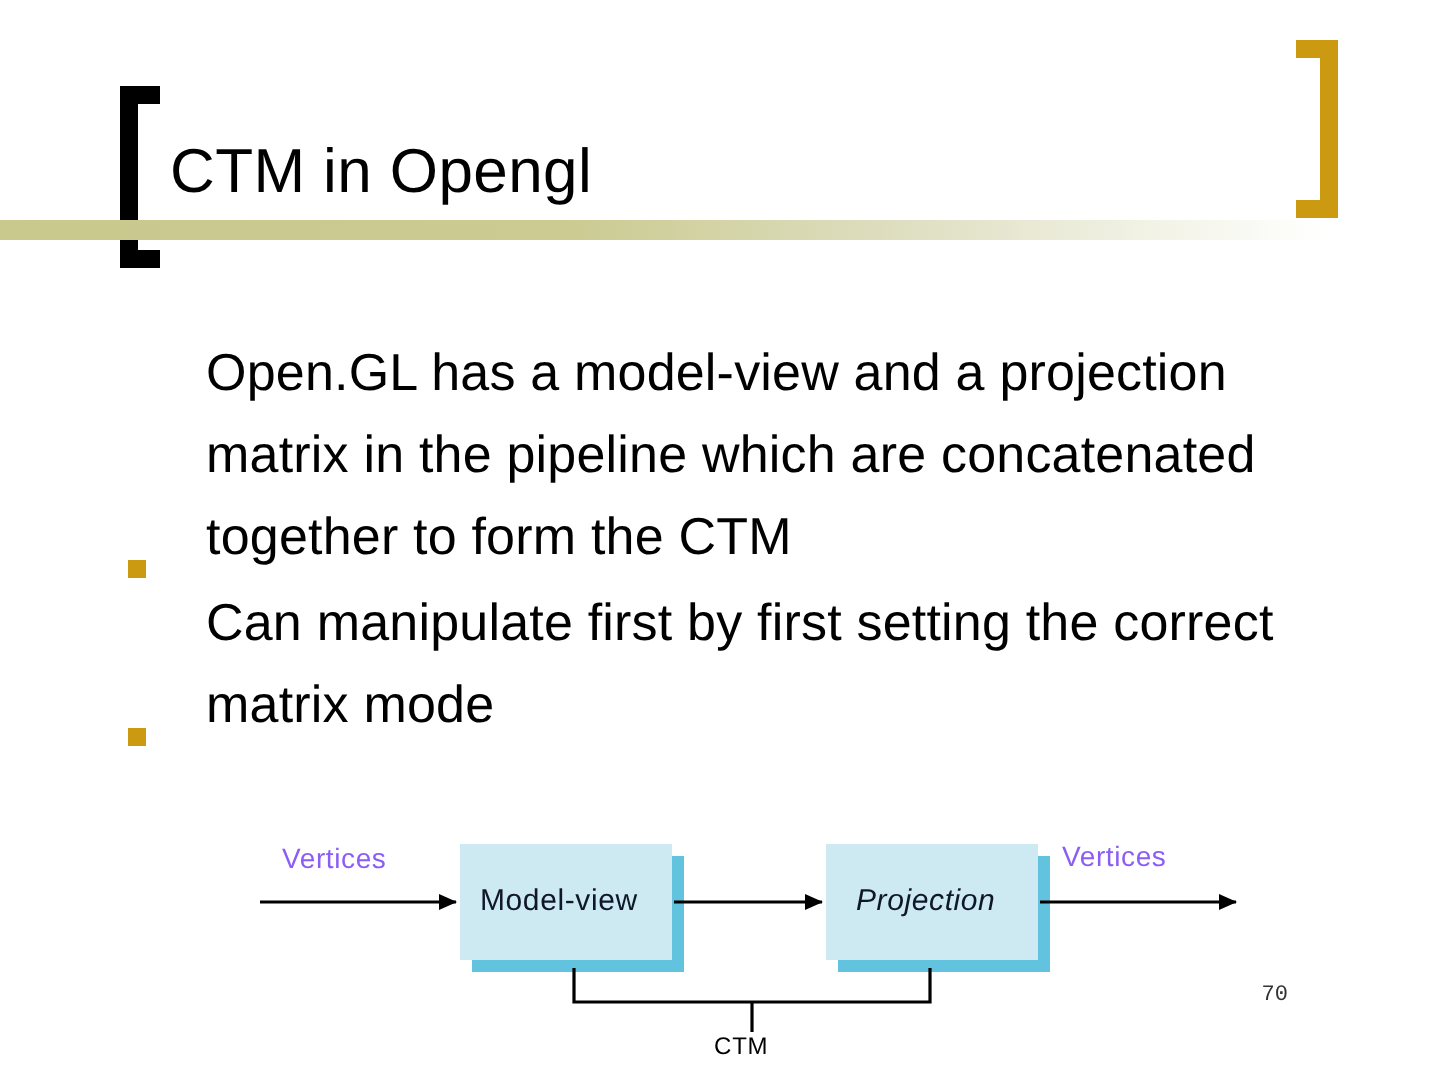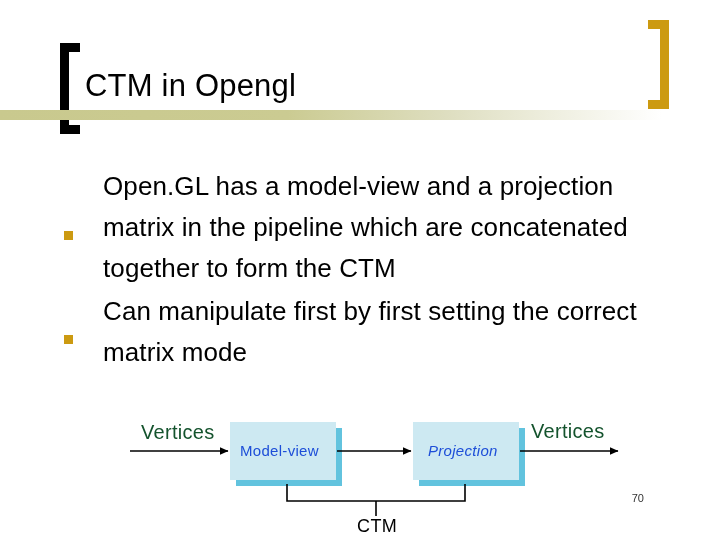--- a/index.html
+++ b/index.html
@@ -74,21 +74,21 @@
 
   
   .body {
     position: absolute;
     left: 64px;
     top: 166px;
     width: 600px;
   }
   .bullet-row {
     display: flex;
-    align-items: center;
+    align-items: flex-end;
     margin-bottom: 2px;
   }
   .bullet-marker {
     width: 9px;
     height: 9px;
     background: #cc9a11;
     flex: 0 0 auto;
     margin-top: 15px;
     margin-right: 30px;
   }
@@ -104,45 +104,46 @@
     position: absolute;
     left: 0;
     top: 0;
     width: 720px;
     height: 540px;
     pointer-events: none;
   }
   .dg-box-label {
     position: absolute;
     font-size: 15px;
-    color: #1d4ed8;
+    color: #0f172a;
     letter-spacing: 0.3px;
     white-space: nowrap;
   }
   .dg-vert-label {
     position: absolute;
-    font-size: 20px;
-    color: #14532d;
+    font-size: 14px;
+    color: #8b5cf6;
     letter-spacing: 0.3px;
     white-space: nowrap;
   }
   .dg-ctm-label {
     position: absolute;
-    font-size: 18px;
+    font-size: 12px;
     color: #000000;
     letter-spacing: 0.4px;
     white-space: nowrap;
     text-align: right;
   }
   .page-number {
     position: absolute;
     right: 44px;
     top: 492px;
     font-size: 11px;
     color: #333333;
+    font-family: Liberation Mono, monospace;
   }
 </style>
 </head>
 <body>
 
 <div id="slide">
 
   <div class="bracket-left"></div>
   <div class="bracket-right"></div>
   <div class="title-rule"></div>

